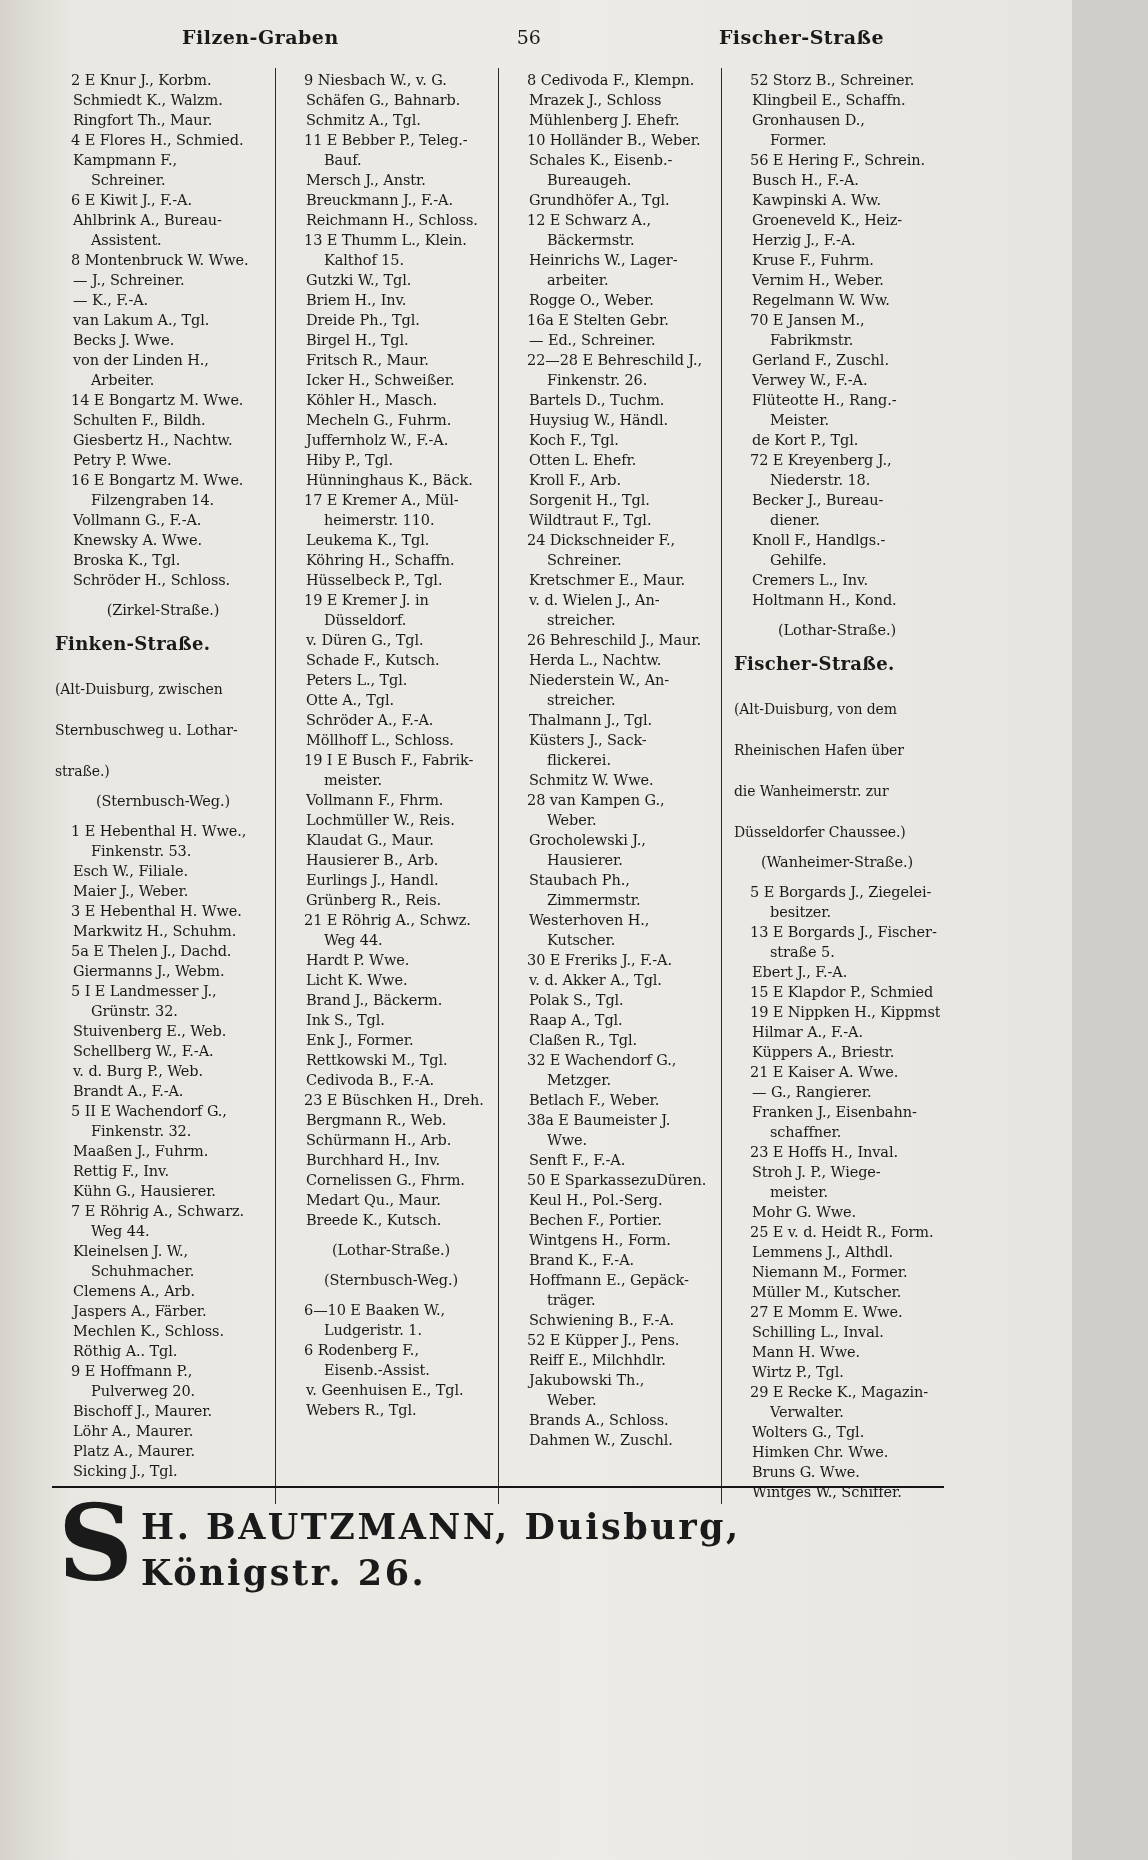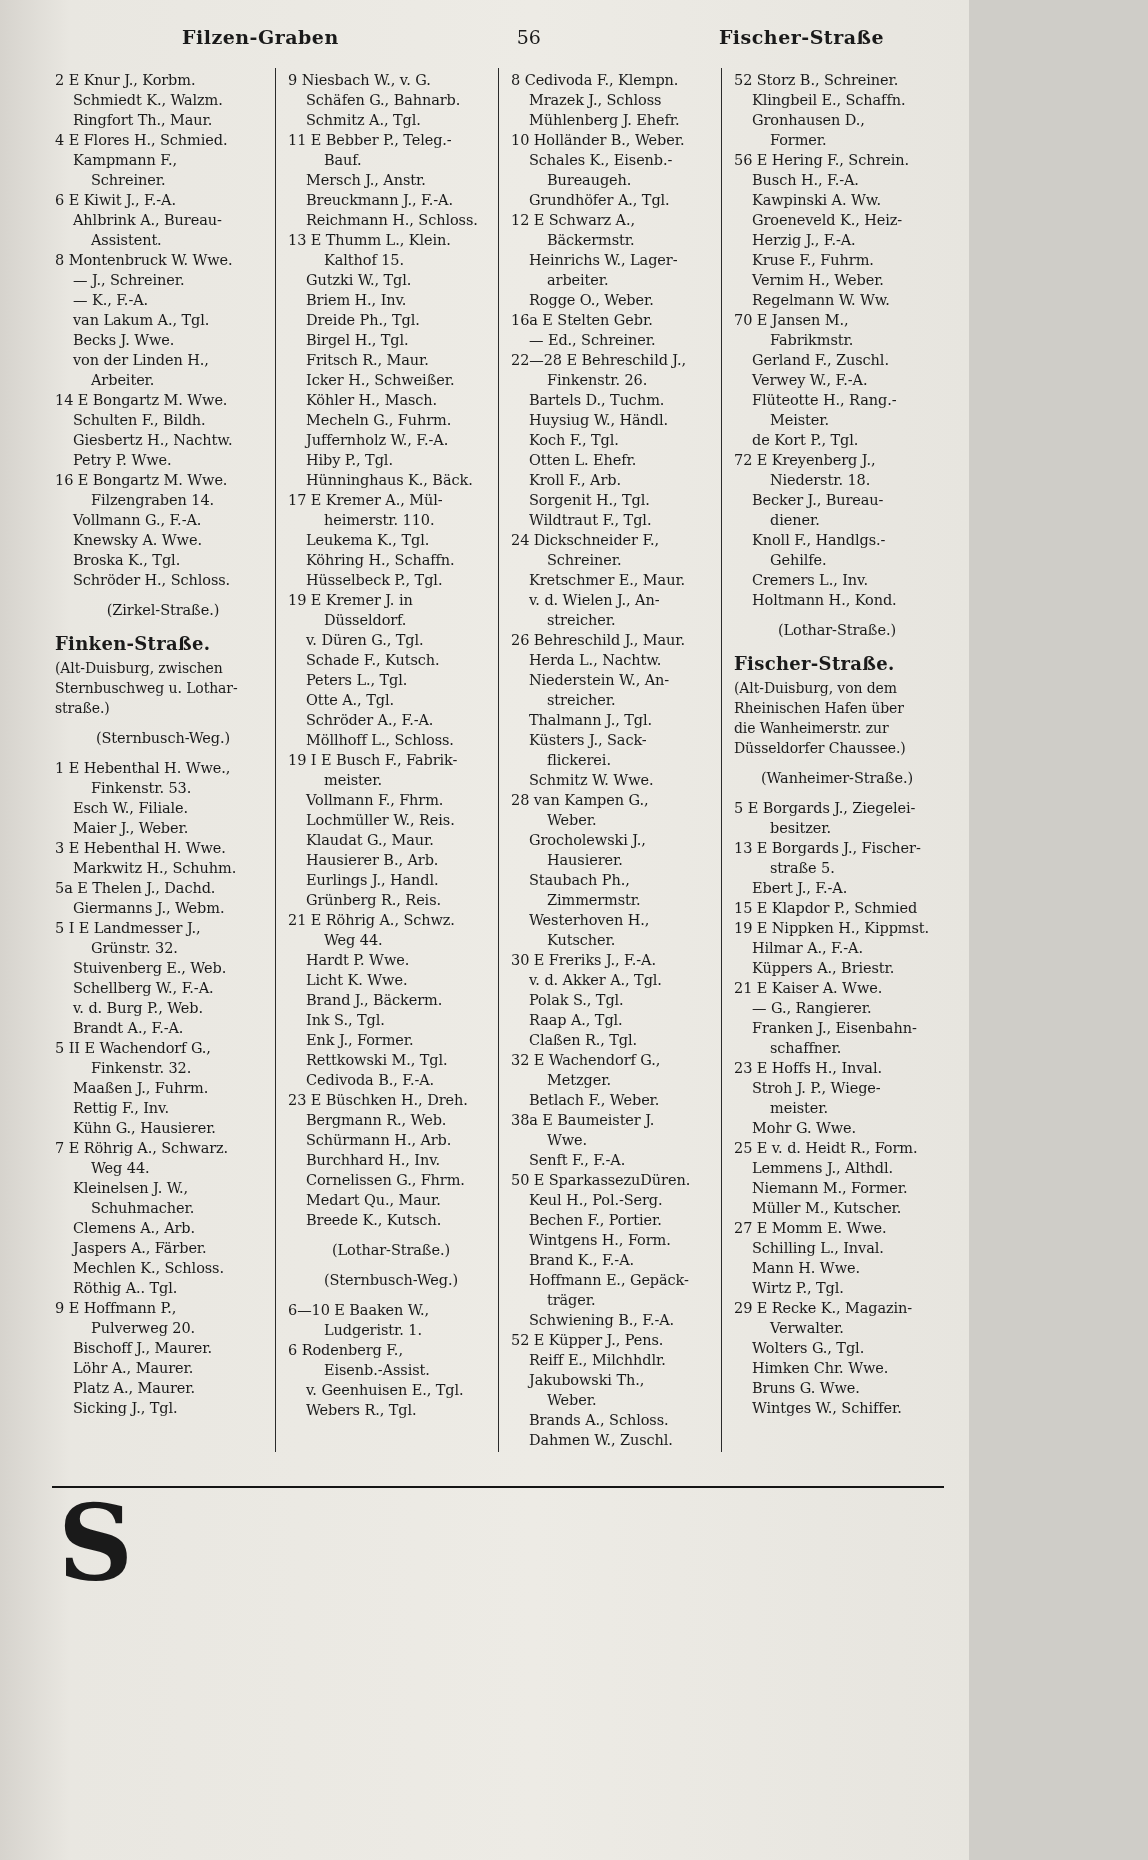--- a/index.html
+++ b/index.html
@@ -2,21 +2,21 @@
 <html><head>
 <meta charset="utf-8">
 <style>
   html,body{margin:0;padding:0;}
   body{
     width:1148px;height:1860px;
     background:#cfcdc8;
     font-family:"DejaVu Serif","Liberation Serif",serif;
   }
   .page{
-    position:relative;width:969px;height:1860px;overflow:hidden;
+    position:relative;width:1072px;height:1860px;overflow:hidden;
     background:linear-gradient(90deg,#d6d3cd 0px,#e9e7e1 70px,#edebe5 55%,#e7e5df 100%);
     color:#1a1a1a;
   }
   .header{
     position:absolute;top:26px;left:52px;width:888px;
     display:flex;justify-content:space-between;align-items:baseline;
     padding:0;box-sizing:border-box;
   }
   .hdr-street{font-size:19px;font-weight:bold;letter-spacing:.5px;}
   .hdr-left{margin-left:130px;}
@@ -27,26 +27,26 @@
     display:flex;align-items:stretch;
   }
   .col{
     width:25%;box-sizing:border-box;padding:2px 4px 2px 3px;
   }
   .col + .col{border-left:1.5px solid #2b2b2b;padding-left:12px;}
   .ln{
     font-size:14.5px;line-height:20px;white-space:nowrap;overflow:hidden;
     letter-spacing:-0.1px;
   }
-  .ln.e{padding-left:0;}
+  .ln.e{padding-left:0;margin-left:16px;}
   .ln.c{padding-left:18px;}
   .ln.c2{padding-left:36px;}
   .ln.p{text-align:center;padding-left:0;}
   .ln.h{text-align:left;font-weight:bold;font-size:18px;line-height:28px;letter-spacing:.3px;}
-  .ln.n{padding-left:0;font-size:14px;}
+  .ln.n{padding-left:0;font-size:14px;margin-top:21px;}
   .ln.b{height:10px;line-height:10px;}
   .rule{
     position:absolute;left:52px;top:1486px;width:892px;
     border-top:2.5px solid #151515;
   }
   .ad{position:absolute;left:58px;top:1500px;width:884px;}
   .ad-initial{
     float:left;font-size:104px;line-height:84px;font-weight:bold;
     margin:2px 8px 0 0;
   }
@@ -348,15 +348,16 @@
         <div class="ln c">Himken Chr. Wwe.</div>
         <div class="ln c">Bruns G. Wwe.</div>
         <div class="ln c">Wintges W., Schiffer.</div>
       </div>
   </div>
 
   <div class="rule"></div>
 
   <div class="ad">
     <span class="ad-initial">S</span>
+    <div class="ad-line2">H. BAUTZMANN, Duisburg, Königstr. 26.</div>
   </div>
 
 </div>
 
 </body></html>

